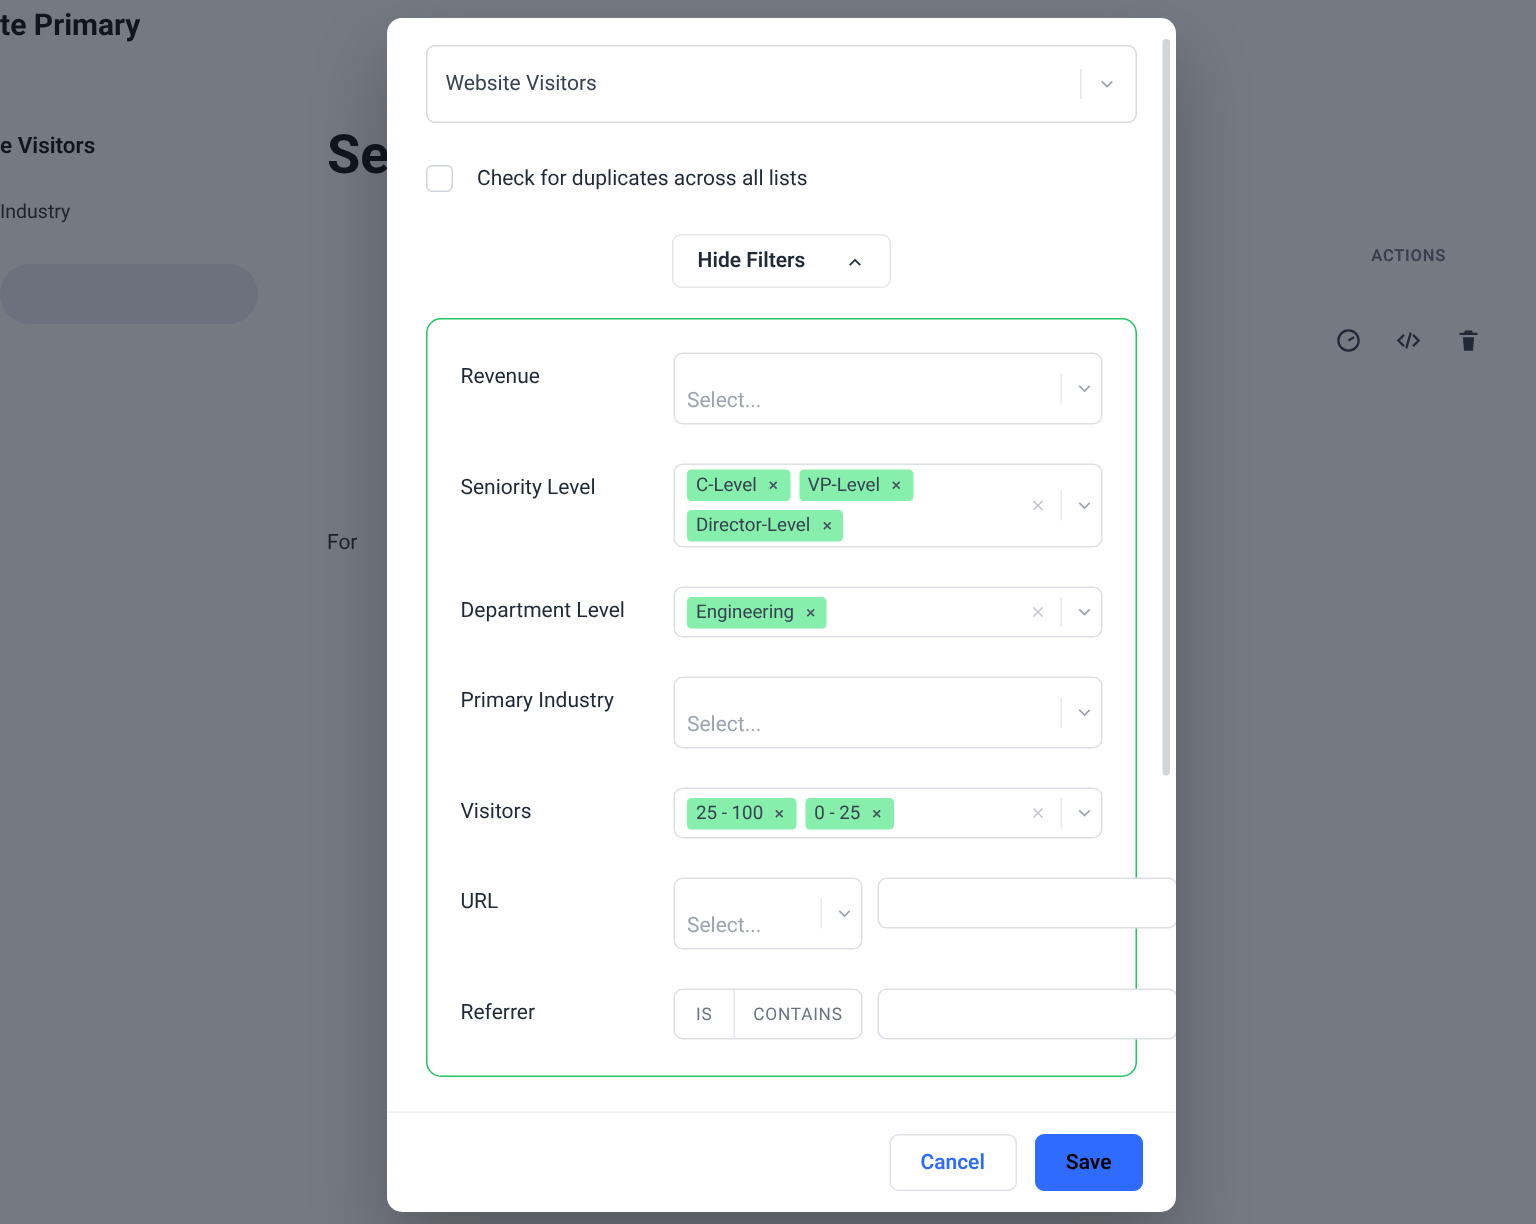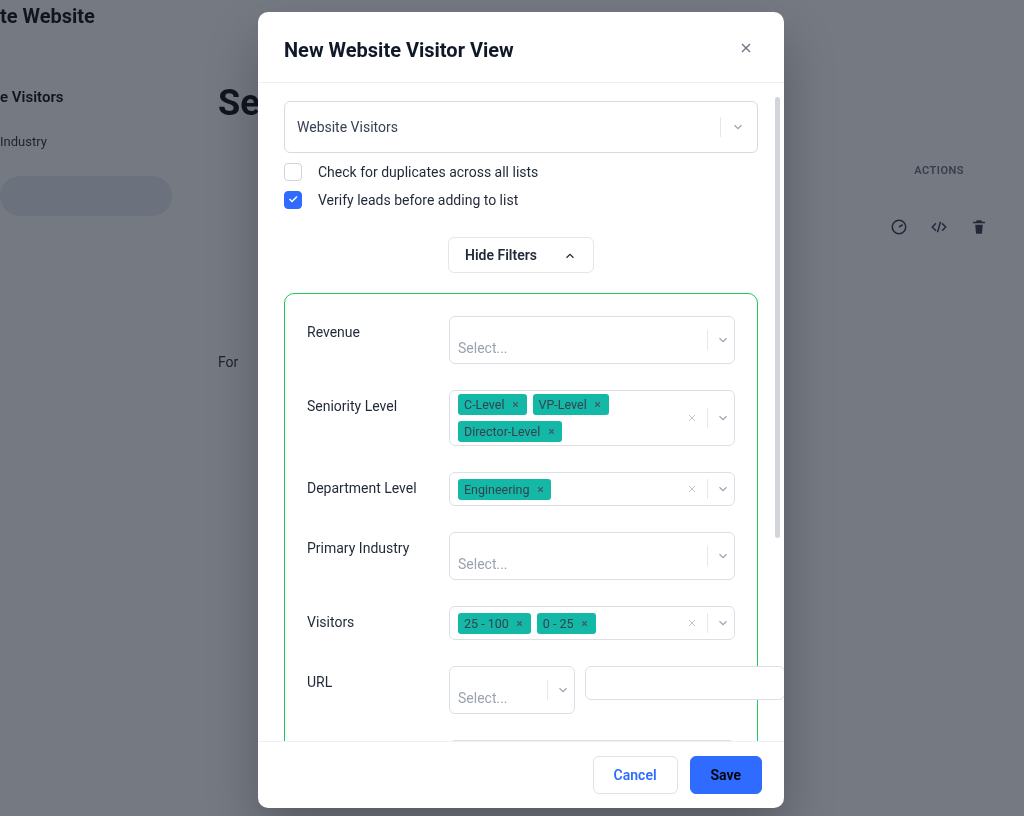--- a/index.html
+++ b/index.html
@@ -64,21 +64,21 @@
 
   .big-select {
     width:100%; height:52px; border:1px solid #d7dbe0; border-radius:6px;
     display:flex; align-items:center; justify-content:space-between;
     padding:0 12px; color:#374151; font-size:14px; cursor:pointer;
   }
   .big-select .sep { width:1px; height:20px; background:#e5e7eb; margin:0 10px; }
   .chev { width:14px; height:14px; color:#9ca3af; flex:none; }
   .chev svg { display:block; }
 
-  .chk-row { display:flex; align-items:center; gap:16px; margin-top:10px; font-size:14px; color:#1f2937; }
+  .chk-row { display:flex; align-items:center; gap:16px; margin-top:28px; font-size:14px; color:#1f2937; }
   .chk {
     width:18px; height:18px; border:1.5px solid #cfd4dc; border-radius:4px; background:#fff;
     display:flex; align-items:center; justify-content:center; cursor:pointer;
   }
   .chk.checked { background:#2f6bff; border-color:#2f6bff; }
   .chk.checked svg { width:12px; height:12px; color:#fff; }
 
   .hide-filters-wrap { display:flex; justify-content:center; margin:28px 0 20px; }
   .hide-filters {
     border:1px solid #e3e6eb; border-radius:6px; padding:9px 16px;
@@ -102,21 +102,21 @@
     display:flex; align-items:center; padding:3px 4px 3px 8px; cursor:pointer;
   }
   .sel .ph { color:#9ca3af; font-size:14px; flex:1; padding:4px 0;margin-top:16px; }
   .sel .right { display:flex; align-items:center; margin-left:auto; }
   .sel .vsep { width:1px; height:20px; background:#e5e7eb; margin:0 8px; }
   .sel .xall { width:14px; height:14px; color:#c0c4cc; cursor:pointer; display:flex; align-items:center; justify-content:center;}
   .sel .xall svg{ width:12px; height:12px; }
 
   .tags { display:flex; flex-wrap:wrap; gap:6px; flex:1; }
   .tag {
-    background:#14b8a6; border-radius:3px; padding:3px 6px; display:flex; align-items:center; gap:6px;
+    background:#86efac; border-radius:3px; padding:3px 6px; display:flex; align-items:center; gap:6px;
     font-size:12.5px; color:#374151;
   }
   .tag .tx { width:10px; height:10px; color:#4b5563; cursor:pointer; display:flex; align-items:center; justify-content:center;}
   .tag .tx svg{width:9px;height:9px;}
 
   .url-row { display:flex; gap:10px; }
   .url-row .sel { width:126px; flex:none; }
   .plain-input {
     flex:1; height:34px; border:1px solid #dcdfe5; border-radius:6px; padding:0 10px;
     font-size:14px; color:#111827; outline:none;
@@ -142,21 +142,21 @@
     display:flex; align-items:center; justify-content:center; cursor:pointer;
   }
   .btn-secondary { background:#fff; border:1px solid #dfe3e9; color:#2f6bff; }
   .btn-primary   { background:#2f6bff; border:1px solid #2f6bff; color:#000000; }
 </style>
 </head>
 <body>
 
 <div class="bg">
   <div class="sidebar">
-    <div class="title1">te Website</div>
+    <div class="title1">te Primary</div>
     <div class="title2">e Visitors</div>
     <div class="item">Industry</div>
     <div class="pill"></div>
   </div>
   <div class="content">
     <h1>Set</h1>
     <div class="hint">For</div>
   </div>
   <div class="actions-label">ACTIONS</div>
   <div class="action-icons">
@@ -175,30 +175,20 @@
       <svg viewBox="0 0 24 24" fill="currentColor">
           <path d="M9 3h6l1 2h4v2H4V5h4l1-2zm-2 6h10l-1 12H8L7 9z"></path>
         </svg>
     </span>
   </div>
 </div>
 
 <div class="overlay"></div>
 
 <div class="modal">
-  <div class="modal-header">
-    <h2>New Website Visitor View</h2>
-    <div class="close">
-      <span>
-        <svg viewBox="0 0 24 24" fill="none" stroke="currentColor" stroke-width="2">
-            <path d="M6 6l12 12M18 6L6 18"></path>
-          </svg>
-      </span>
-    </div>
-  </div>
 
   <div class="modal-body">
     <div class="scrollzone">
       <div class="thumb"></div>
     </div>
 
     <div class="big-select">
       <span>Website Visitors</span>
       <span style="display:flex;align-items:center;">
         <span class="sep"></span>
@@ -207,30 +197,20 @@
               <path d="M6 9l6 6 6-6"></path>
             </svg>
         </span>
       </span>
     </div>
 
     <div class="chk-row">
       <div class="chk"></div>
       <span>Check for duplicates across all lists</span>
     </div>
-    <div class="chk-row">
-      <div class="chk checked">
-        <span>
-          <svg viewBox="0 0 24 24" fill="none" stroke="currentColor" stroke-width="3">
-              <path d="M5 12l5 5L20 7"></path>
-            </svg>
-        </span>
-      </div>
-      <span>Verify leads before adding to list</span>
-    </div>
 
     <div class="hide-filters-wrap">
       <div class="hide-filters">
         <span>Hide Filters</span>
         <span class="chev">
           <svg viewBox="0 0 24 24" fill="none" stroke="currentColor" stroke-width="2">
               <path d="M6 15l6-6 6 6"></path>
             </svg>
         </span>
       </div>
@@ -393,20 +373,24 @@
                 </span>
             </span>
           </div>
           <input class="plain-input" value="" style="">
         </div>
       </div>
 
       <div class="frow">
         <div class="flabel">Referrer</div>
         <div class="url-row">
+          <div class="seg">
+            <div class="opt">IS</div>
+            <div class="opt">CONTAINS</div>
+          </div>
           <input class="plain-input" value="" style="">
         </div>
       </div>
 
     </div>
   </div>
 
   <div class="modal-footer">
     <div class="btn btn-secondary">
       <span>Cancel</span>

